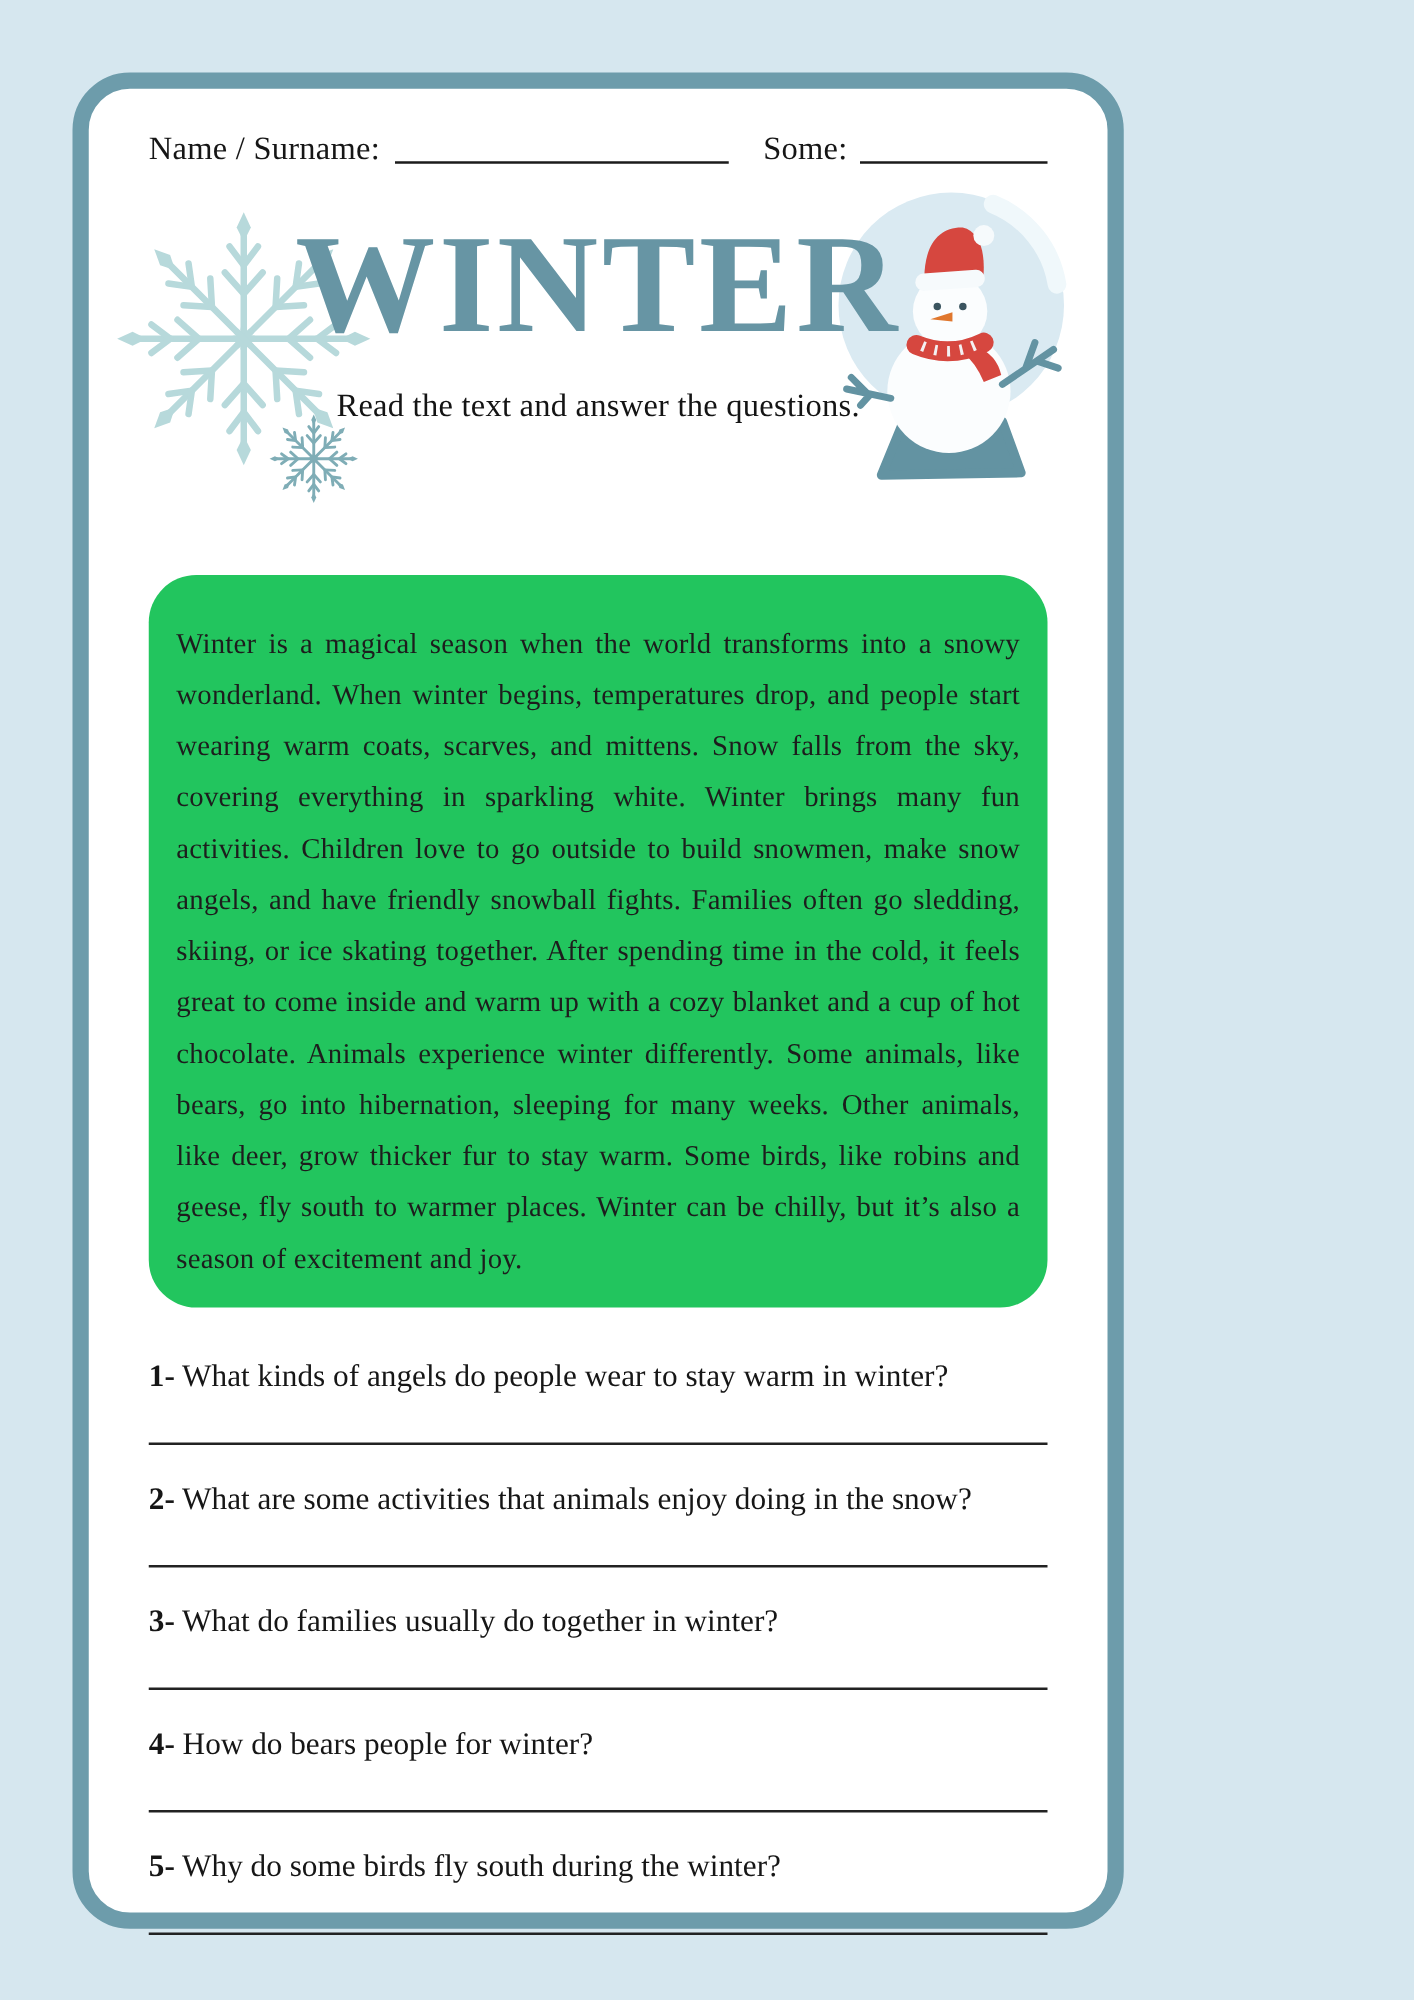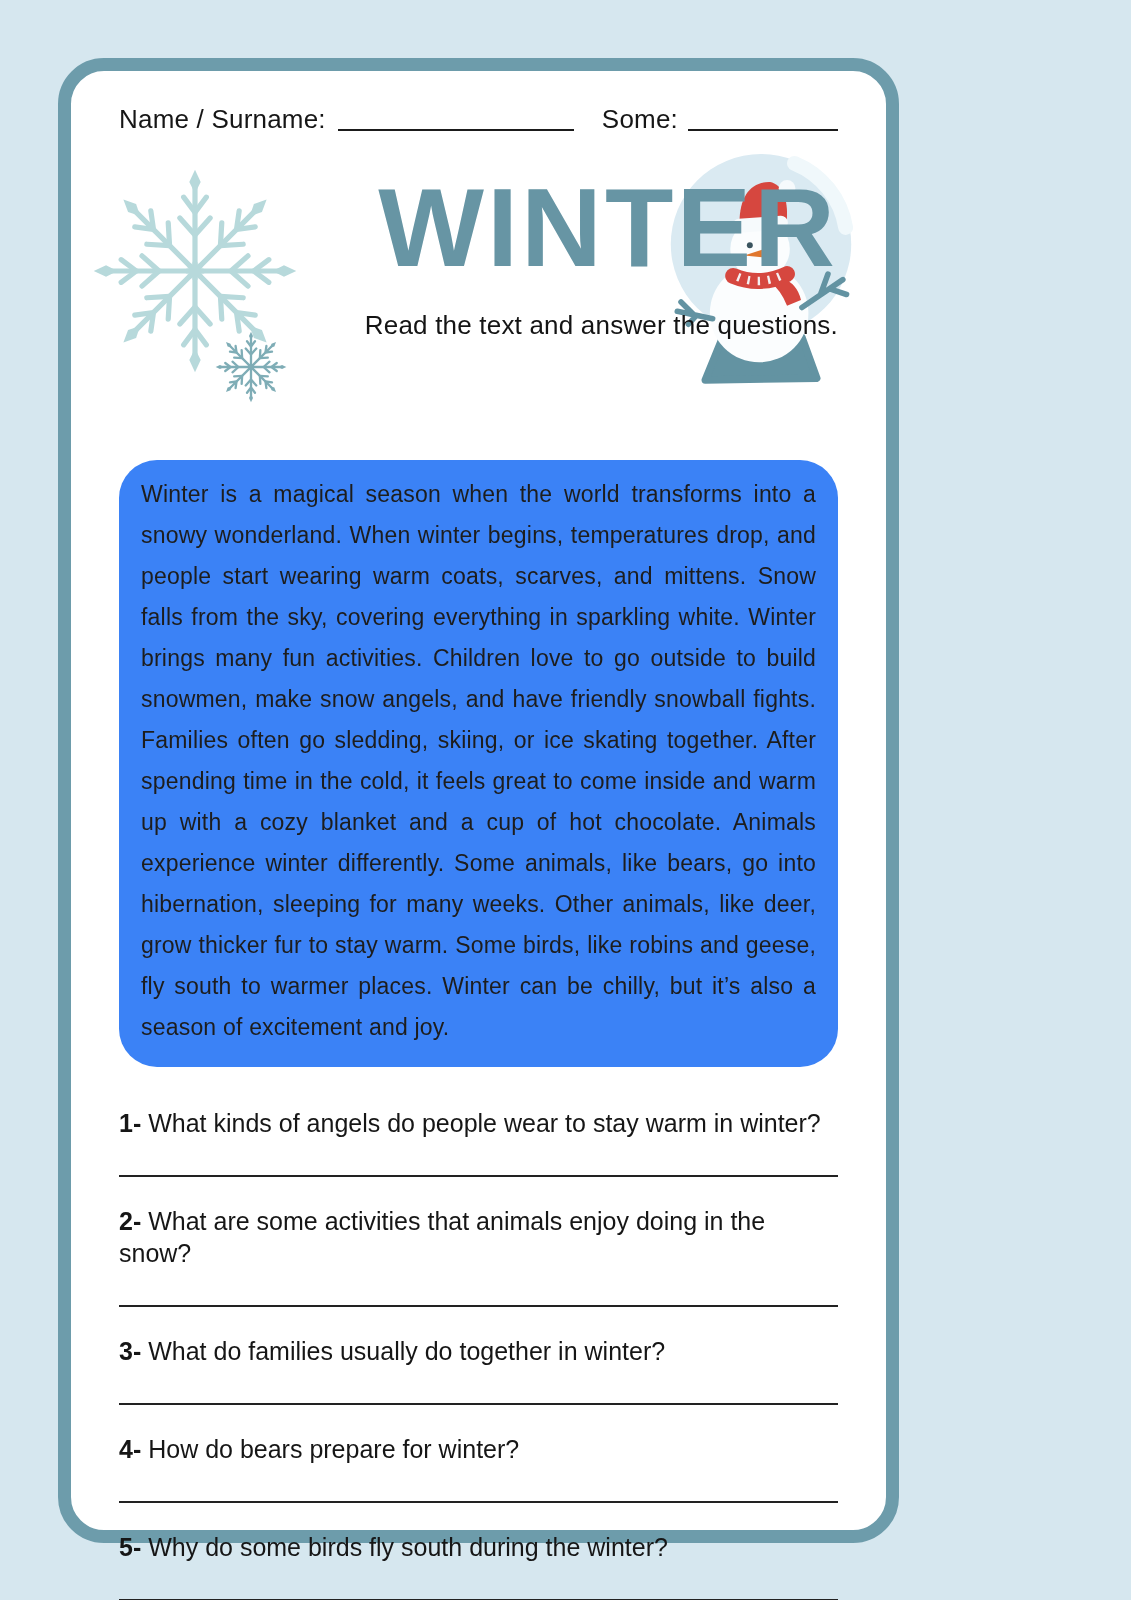--- a/index.html
+++ b/index.html
@@ -1,52 +1,52 @@
 <!DOCTYPE html>
 <html><head>
 <meta charset="utf-8">
 <style>
   * { margin:0; padding:0; box-sizing:border-box; }
   html,body { background:#d6e7ef; }
   .page {
     position:relative; width:957px; height:1600px;
     background:#d6e7ef; overflow:hidden;
-    font-family:Liberation Sans, sans-serif; color:#1f1f1f;
+    font-family:Liberation Serif, serif; color:#1f1f1f;
   }
   .card {
     position:absolute; left:58px; top:58px; right:58px; bottom:57px;
     background:#ffffff; border:13px solid #6d9cab; border-radius:46px;
     padding:0 48px;
   }
   
   .header-row {
     margin-top:33px; display:flex; align-items:flex-end;
     font-size:26px; letter-spacing:.2px; line-height:30px; color:#161616;
   }
   .fill-line { flex:1; border-bottom:2px solid #1b1b1b; height:24px; margin:0 28px 3px 12px; }
   .date-line { width:150px; border-bottom:2px solid #1b1b1b; height:24px; margin:0 0 3px 10px; }
   
   .hero { position:relative; height:312px; }
   .snowflake-large { position:absolute; left:-30px; top:6px; }
   .snowflake-small { position:absolute; left:95px; top:188px; }
   .globe { position:absolute; right:-16px; top:-2px; }
-  .title-stack { text-align:right; padding-top:38px; position:relative; z-index:2; }
+  .title-stack { text-align:center; padding-top:38px; position:relative; z-index:2; }
   .title-main {
     font-size:112px; line-height:1; font-weight:bold; color:#6795a4;
     letter-spacing:3px;
   }
   .title-sub {
     font-size:41px; line-height:1.1; font-weight:bold; color:#d95454;
     letter-spacing:2px; margin-top:4px;
   }
   .instruction { font-size:26px; margin-top:26px; color:#141414; letter-spacing:.2px; }
   
   .passage-box {
-    margin-top:14px; background:#3b82f6; border-radius:38px;
-    padding:14px 22px 19px 22px;
+    margin-top:14px; background:#22c55e; border-radius:38px;
+    padding:34px 22px 19px 22px;
   }
   .passage-text {
     font-size:23px; line-height:41px; text-align:justify; color:#1d1d1d;
     letter-spacing:.2px;
   }
   
   .questions { margin-top:40px; }
   .question-item .q-line { font-size:25px; line-height:32px; color:#161616; }
   .q-num { font-weight:bold; }
   .answer-line { border-bottom:2px solid #222222; height:2px; margin-top:36px; }
@@ -238,21 +238,21 @@
         <div class="q-line">
           <span class="q-num">3-</span>
           <span>What do families usually do together in winter?</span>
         </div>
         <div class="answer-line"></div>
       </div>
 
       <div class="question-item">
         <div class="q-line">
           <span class="q-num">4-</span>
-          <span>How do bears prepare for winter?</span>
+          <span>How do bears people for winter?</span>
         </div>
         <div class="answer-line"></div>
       </div>
 
       <div class="question-item">
         <div class="q-line">
           <span class="q-num">5-</span>
           <span>Why do some birds fly south during the winter?</span>
         </div>
         <div class="answer-line"></div>

